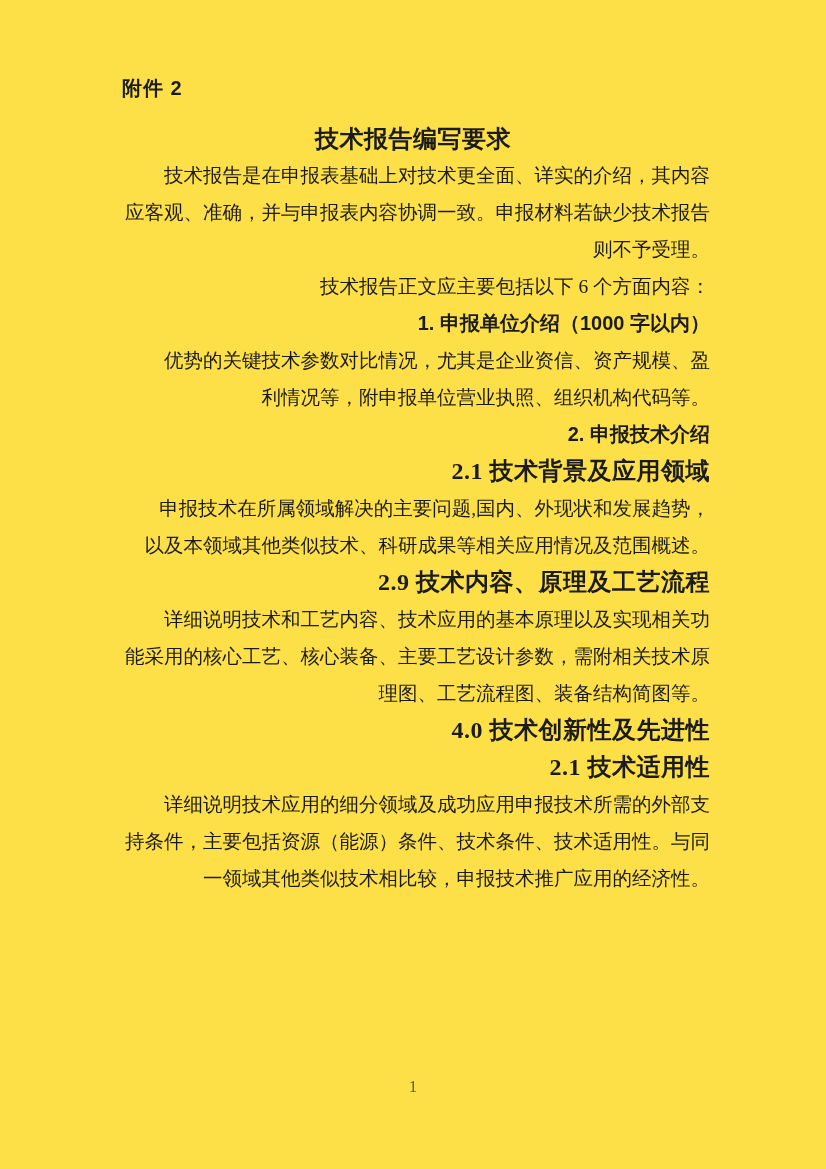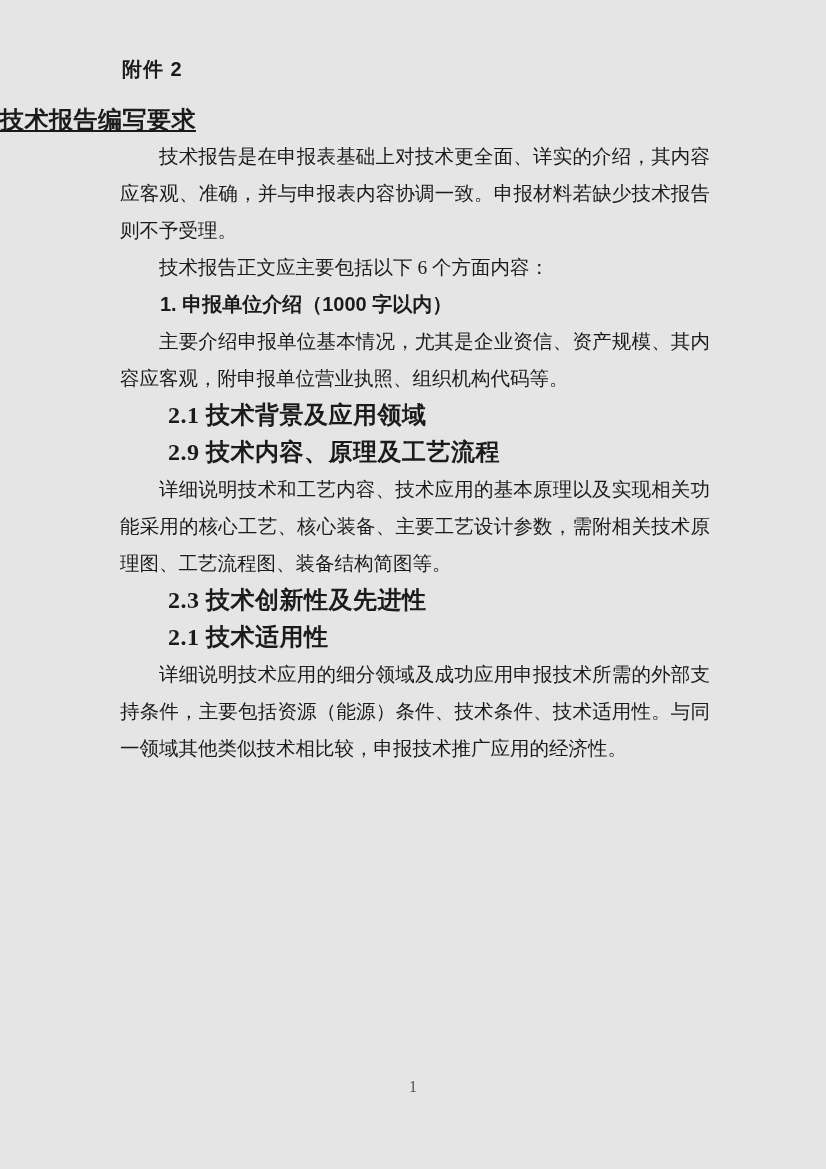--- a/index.html
+++ b/index.html
@@ -4,51 +4,51 @@
 <style>
   html, body {
     margin: 0;
     padding: 0;
     background: #ffffff;
   }
   .page {
     position: relative;
     width: 826px;
     height: 1169px;
-    background: #e5e5e5;
+    background: #fde047;
     color: #1b1b1b;
     font-family: "Liberation Serif", serif;
     overflow: hidden;
     box-sizing: border-box;
-    padding-top: 51px;
+    padding-top: 70px;
   }
   .attachment-label {
     margin: 0 0 0 122px;
     font-family: "Liberation Sans", sans-serif;
     font-weight: bold;
     font-size: 20px;
     line-height: 37px;
     letter-spacing: 1px;
   }
   .doc-title {
     margin: 13px 0 0 0;
-    text-align: left;
+    text-align: center;
     font-family: "Liberation Sans", sans-serif;
     font-weight: bold;
     font-size: 24px;
     line-height: 37px;
     letter-spacing: 0.5px;
-    text-decoration: underline;
   }
   .content {
     width: 590px;
     margin: 0 4px 0 120px;
   }
   .content p {
     margin: 0;
+    text-align: right;
   }
   .para {
     font-family: "Liberation Serif", serif;
     font-size: 19.5px;
     line-height: 37px;
     text-align: justify;
     text-indent: 2em;
     word-break: break-all;
   }
   .h-num {
@@ -84,24 +84,26 @@
 <div class="page">
 
   <p class="attachment-label">附件 2</p>
 
   <h1 class="doc-title">技术报告编写要求</h1>
 
   <div class="content">
     <p class="para">技术报告是在申报表基础上对技术更全面、详实的介绍，其内容应客观、准确，并与申报表内容协调一致。申报材料若缺少技术报告则不予受理。</p>
     <p class="para">技术报告正文应主要包括以下 6 个方面内容：</p>
     <p class="h-num">1. 申报单位介绍（1000 字以内）</p>
-    <p class="para">主要介绍申报单位基本情况，尤其是企业资信、资产规模、其内容应客观，附申报单位营业执照、组织机构代码等。</p>
+    <p class="para">优势的关键技术参数对比情况，尤其是企业资信、资产规模、盈利情况等，附申报单位营业执照、组织机构代码等。</p>
+    <p class="h-num">2. 申报技术介绍</p>
     <p class="h-sub">2.1 技术背景及应用领域</p>
+    <p class="para">申报技术在所属领域解决的主要问题,国内、外现状和发展趋势，以及本领域其他类似技术、科研成果等相关应用情况及范围概述。</p>
     <p class="h-sub">2.9 技术内容、原理及工艺流程</p>
     <p class="para">详细说明技术和工艺内容、技术应用的基本原理以及实现相关功能采用的核心工艺、核心装备、主要工艺设计参数，需附相关技术原理图、工艺流程图、装备结构简图等。</p>
-    <p class="h-sub">2.3 技术创新性及先进性</p>
+    <p class="h-sub">4.0 技术创新性及先进性</p>
     <p class="h-sub">2.1 技术适用性</p>
     <p class="para">详细说明技术应用的细分领域及成功应用申报技术所需的外部支持条件，主要包括资源（能源）条件、技术条件、技术适用性。与同一领域其他类似技术相比较，申报技术推广应用的经济性。</p>
   </div>
 
   <div class="page-number">1</div>
 
 </div>
 
 </body></html>

